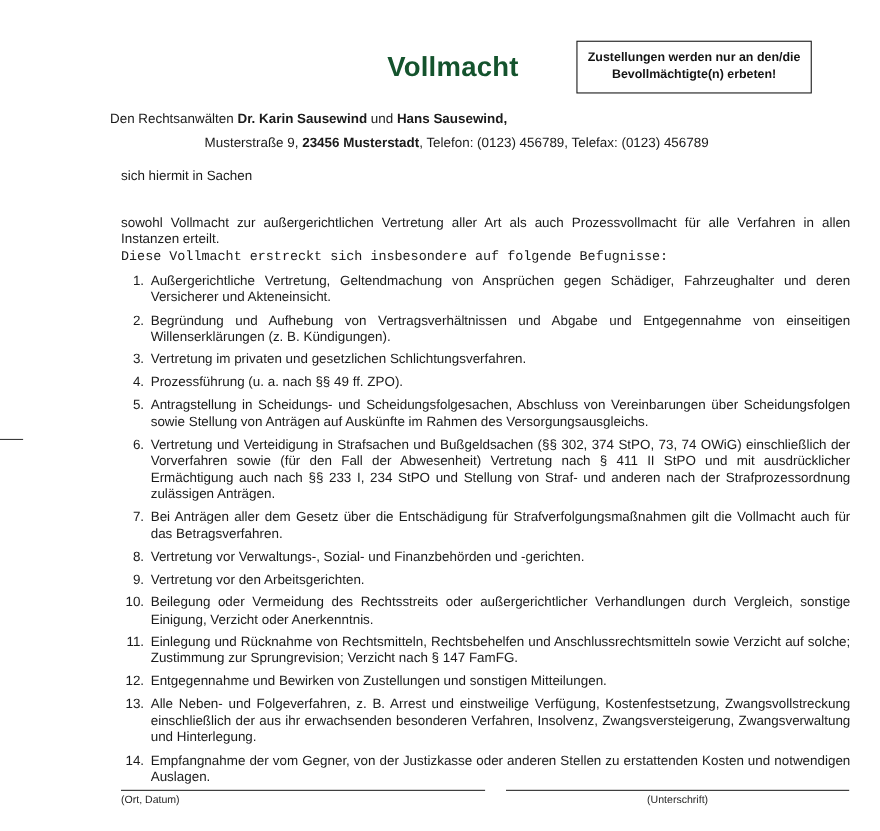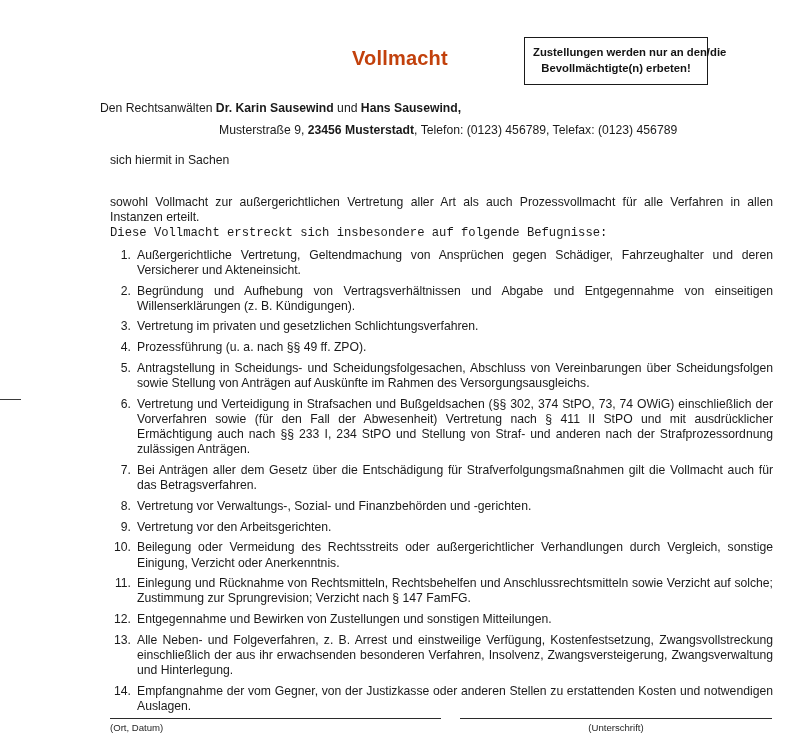--- a/index.html
+++ b/index.html
@@ -33,31 +33,31 @@
     position: absolute;
     left: 0;
     top: 0;
     width: 800px;
     height: 95px;
   }
   .doc-title {
     position: absolute;
     left: 352px;
     top: 47px;
-    font-size: 20px;
+    font-size: 25px;
     font-weight: bold;
     letter-spacing: 0.2px;
-    color: #c2410c;
+    color: #14532d;
     text-align: right;
   }
   .notice-box {
     position: absolute;
     left: 524px;
     top: 37px;
-    width: 184px;
+    width: 214px;
     box-sizing: border-box;
     border: 1.6px solid #1a1a1a;
     padding: 7px 8px 8px 8px;
     text-align: center;
   }
   .notice-line {
     font-size: 11.3px;
     font-weight: bold;
     line-height: 15.5px;
     white-space: nowrap;
@@ -73,21 +73,21 @@
   }
   .attorney-line-1 {
     font-size: 12.2px;
     line-height: 17px;
     white-space: nowrap;
   }
   .attorney-line-2 {
     font-size: 12.2px;
     line-height: 17px;
     margin-top: 5px;
-    margin-left: 119px;
+    margin-left: 86px;
     white-space: nowrap;
   }
   .bold { font-weight: bold; }
 
   
   .body-block {
     position: absolute;
     left: 110px;
     top: 152px;
     width: 663px;

